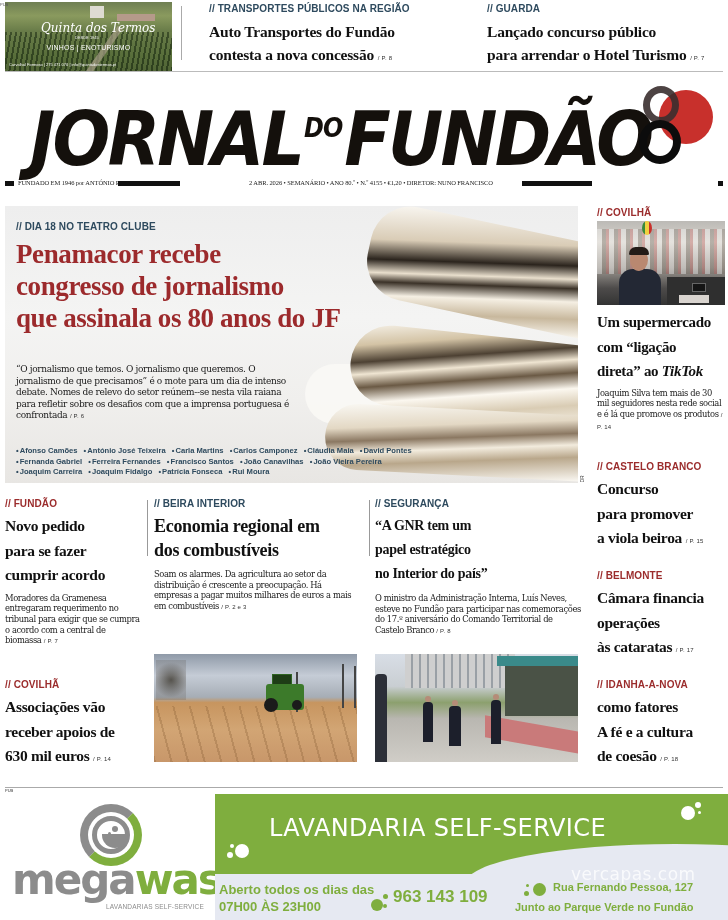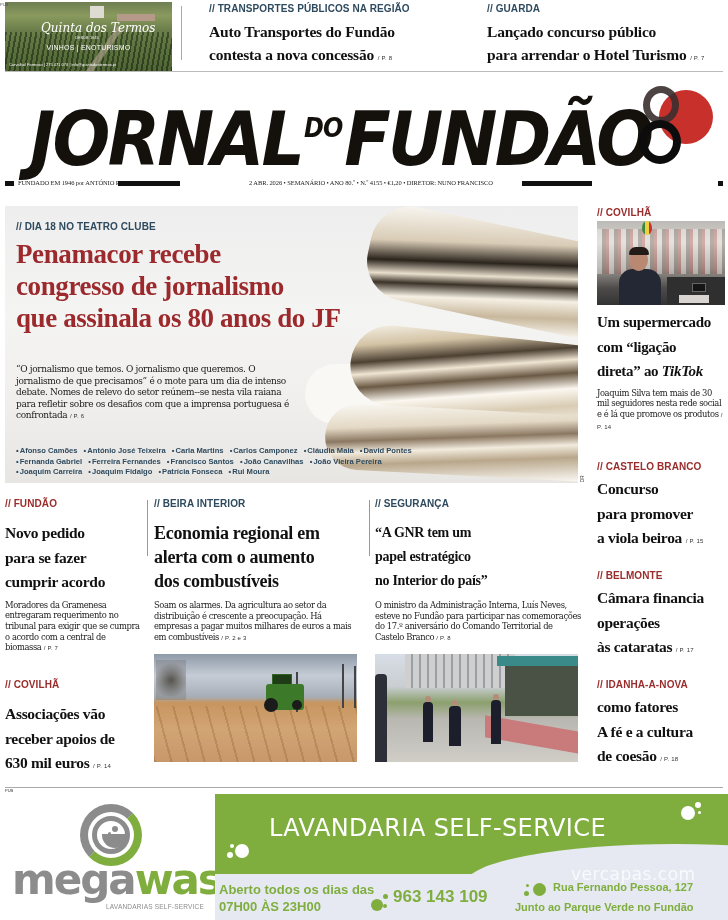--- a/index.html
+++ b/index.html
@@ -78,21 +78,21 @@
   .shop-photo .man-body { position: absolute; left: 22px; top: 48px; width: 42px; height: 40px; border-radius: 14px 14px 0 0; background: #232834; }
   .shop-photo .counter { position: absolute; left: 70px; top: 56px; width: 58px; height: 28px; background: #2f2f2f; }
   .shop-photo .tray { position: absolute; left: 82px; top: 74px; width: 30px; height: 8px; background: #d9d4cf; }
   .shop-photo .screen { position: absolute; left: 95px; top: 62px; width: 14px; height: 9px; background: #151515; border: 1px solid #666; }
 
   
   .vrule { position: absolute; width: 1px; background: #999; }
   .story { position: absolute; }
   .story .kicker { display: block; color: #9b2c2c; }
   .story .kicker.blue { color: #2e4a5e; }
-  .story .hl { font-family: "Liberation Serif", serif; font-weight: bold; color: #111; letter-spacing: -0.3px; margin-top: 12px; }
+  .story .hl { font-family: "Liberation Serif", serif; font-weight: bold; color: #111; letter-spacing: -0.3px; margin-top: 5px; }
   .story .body { font-family: "DejaVu Serif", serif; color: #222; letter-spacing: -0.4px; margin-top: 5px; }
 
   .s-fundao { left: 5px; top: 498px; width: 138px; }
   .s-fundao .hl { font-size: 15.5px; line-height: 24.5px; }
   .s-fundao .body { font-size: 8.4px; line-height: 10.7px; }
   .s-covilha2 { left: 5px; top: 679px; width: 138px; }
   .s-covilha2 .hl { font-size: 15.5px; line-height: 24.5px; }
 
   .s-beira { left: 154px; top: 498px; width: 206px; }
   .s-beira .hl { font-size: 18px; line-height: 24px; }
@@ -296,21 +296,20 @@
     <div>Associações vão</div>
     <div>receber apoios de</div>
     <div><span>630 mil euros</span> <span class="pg">/ P. 14</span></div>
   </div>
 </div>
 
 <div class="story s-beira">
   <span class="kicker blue">// BEIRA INTERIOR</span>
   <div class="hl">
     <div>Economia regional em</div>
-    <div>alerta com o aumento</div>
     <div>dos combustíveis</div>
   </div>
   <div class="body"><span>Soam os alarmes. Da agricultura ao setor da distribuição é crescente a preocupação. Há empresas a pagar muitos milhares de euros a mais em combustíveis</span> <span class="pg">/ P. 2 e 3</span></div>
 </div>
 
 <div class="story s-seg">
   <span class="kicker blue">// SEGURANÇA</span>
   <div class="hl">
     <div>“A GNR tem um</div>
     <div>papel estratégico</div>

